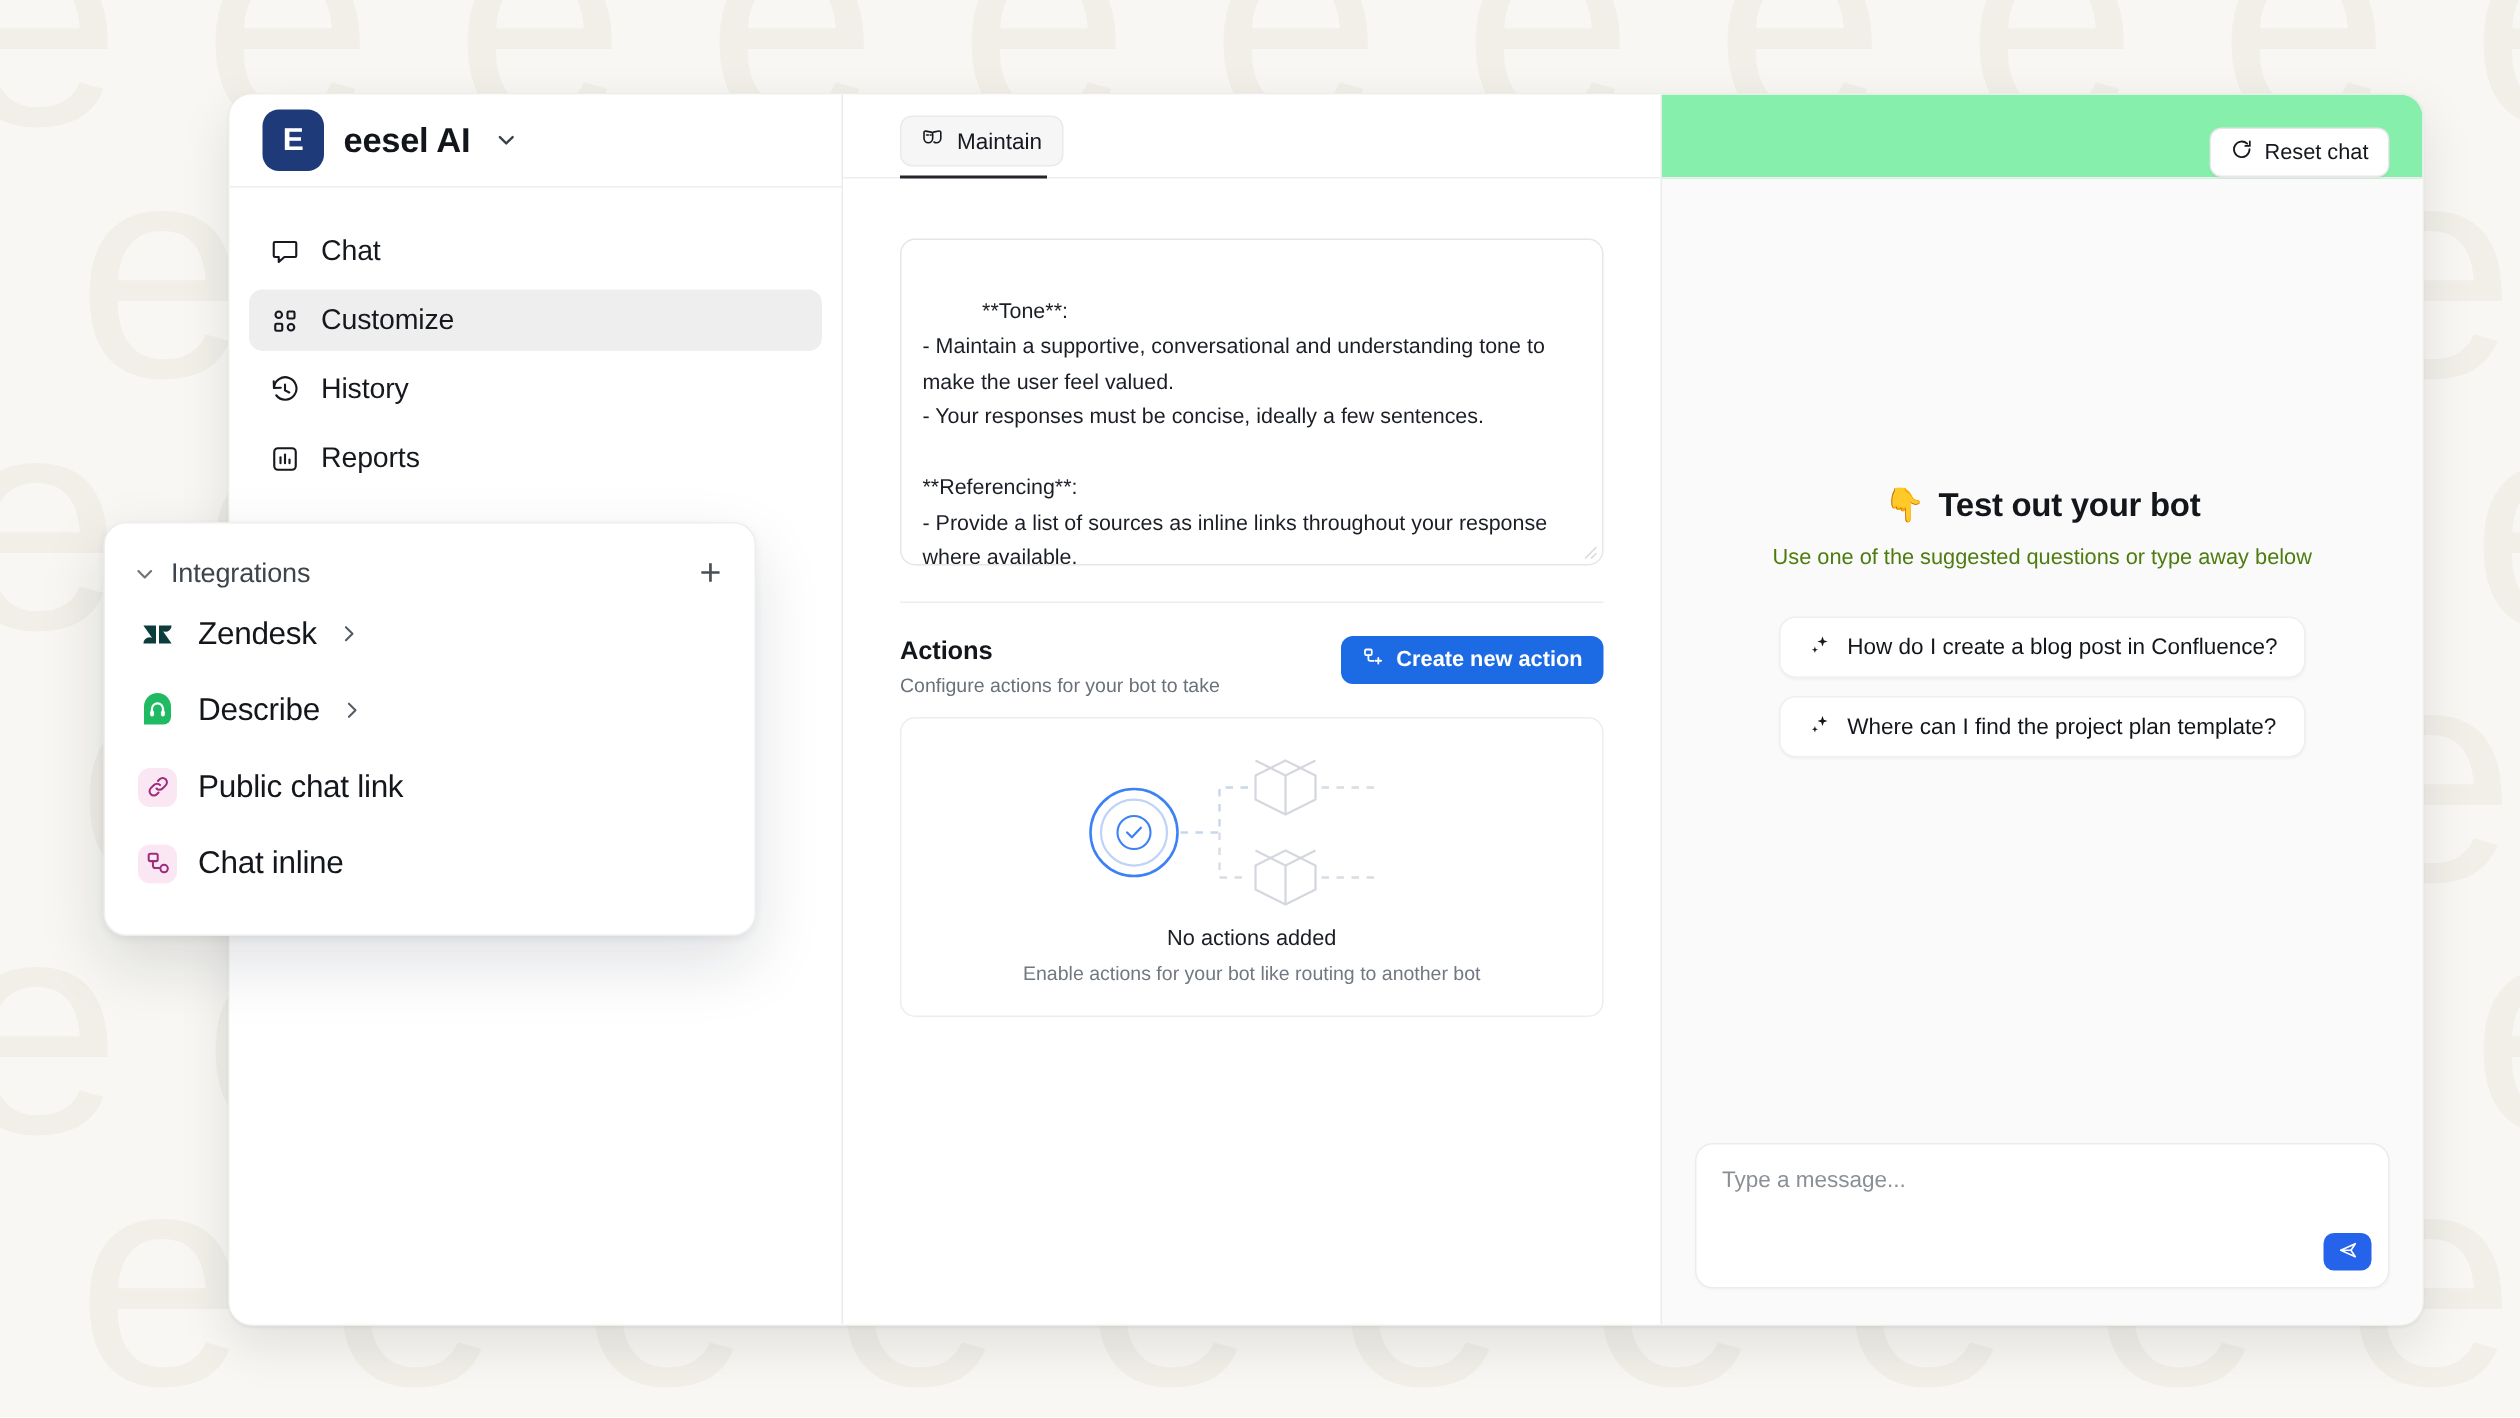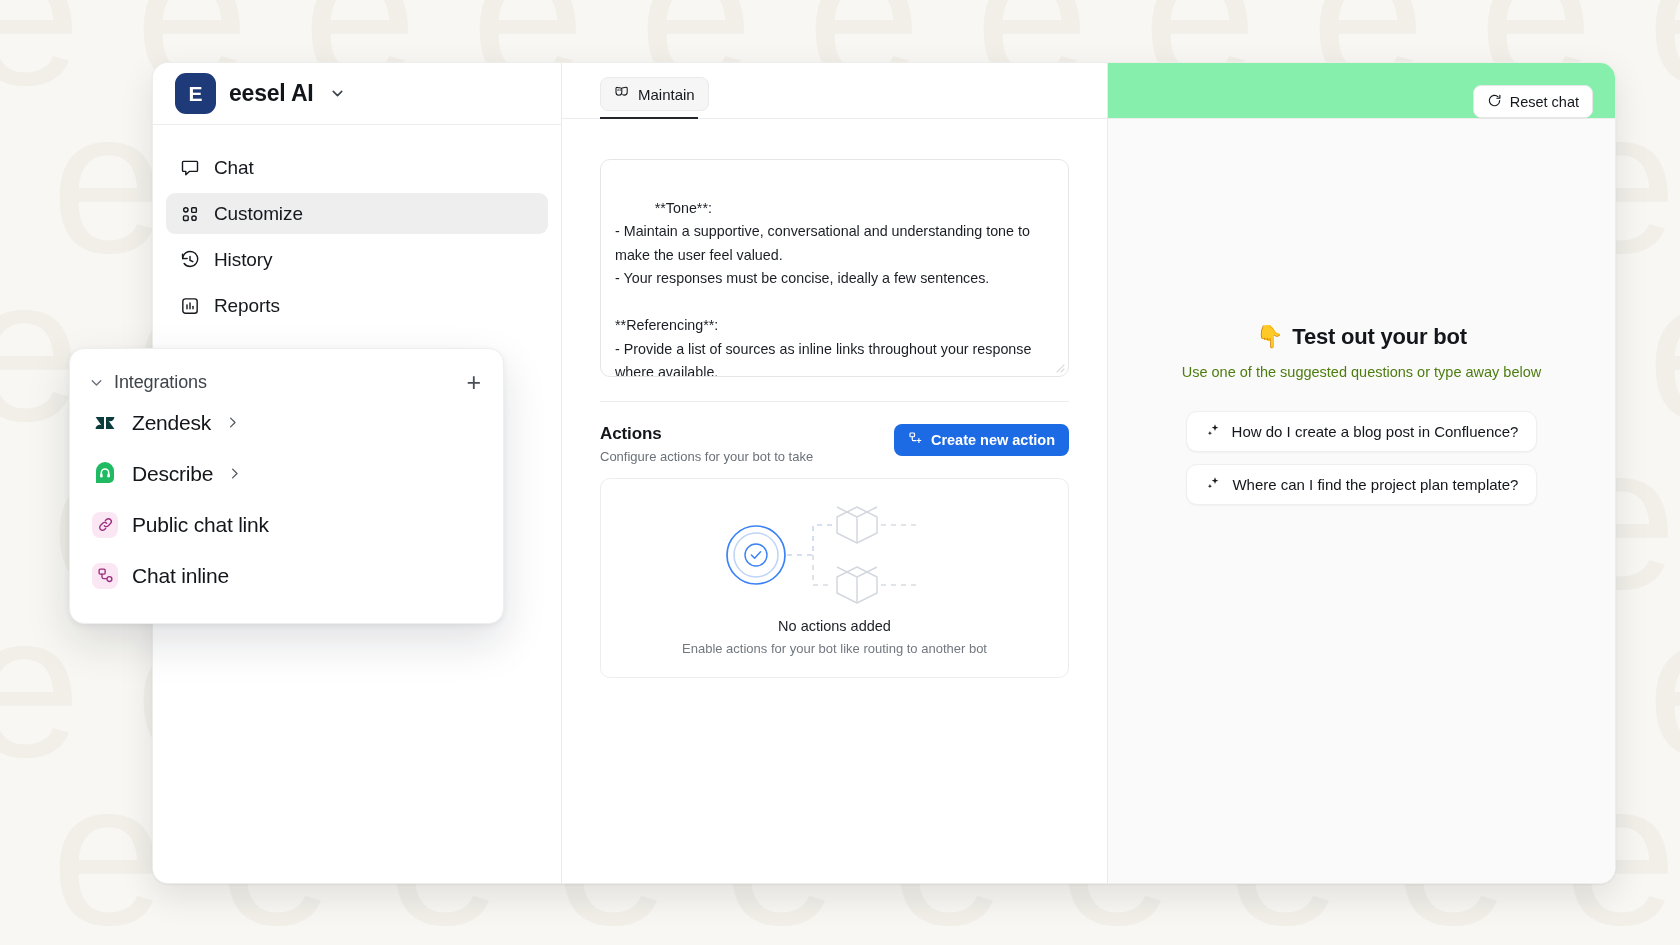--- a/index.html
+++ b/index.html
@@ -226,21 +226,21 @@
     display: flex; flex-direction: column;
     align-items: center;
     padding-top: 205px;
   }
   .test-title {
     font-size: 22px; font-weight: 700; color: #13161b;
     display: flex; align-items: center; gap: 9px;
     letter-spacing: -0.2px;
   }
   .test-sub { font-size: 14.5px; color: #4d7c0f; margin-top: 14px; }
-  .suggestions { margin-top: 31px; display: flex; flex-direction: column; gap: 12px; align-items: flex-end; }
+  .suggestions { margin-top: 31px; display: flex; flex-direction: column; gap: 12px; align-items: flex-start; }
   .chip {
     display: inline-flex; align-items: center; gap: 11px;
     background: #fff;
     border: 1px solid #efefef;
     border-radius: 11px;
     height: 41px;
     padding: 0 18px;
     font-size: 15px;
     color: #13161b;
     cursor: pointer;
@@ -565,20 +565,33 @@
               <svg width="16" height="16" viewBox="0 0 24 24" fill="#15181d">
                   <path d="M15 3.5l1.35 3.65L20 8.5l-3.65 1.35L15 13.5l-1.35-3.65L10 8.5l3.65-1.35z"></path>
                   <path d="M7.4 13.6l.85 2.3 2.25.85-2.25.85-.85 2.3-.85-2.3L4.3 16.75l2.25-.85z"></path>
                 </svg>
             </span>
             <span>Where can I find the project plan template?</span>
           </div>
         </div>
       </div>
 
+      <div class="composer-wrap">
+        <div class="composer">
+          <div class="ph">Type a message...</div>
+          <button class="send-btn">
+            <span>
+              <svg width="15" height="15" viewBox="0 0 24 24" fill="none" stroke="#ffffff" stroke-width="1.7" stroke-linejoin="round" stroke-linecap="round">
+                  <path d="M4 12l15.5-7-4.6 7 4.6 7z"></path>
+                  <line x1="4" y1="12" x2="14.9" y2="12"></line>
+                </svg>
+            </span>
+          </button>
+        </div>
+      </div>
 
     </div>
   </div>
 
   <div id="integrations">
     <div class="int-head">
       <span class="chev">
         <svg width="17" height="17" viewBox="0 0 24 24" fill="none" stroke="currentColor" stroke-width="2" stroke-linecap="round" stroke-linejoin="round">
             <polyline points="6 9.5 12 15.5 18 9.5"></polyline>
           </svg>

